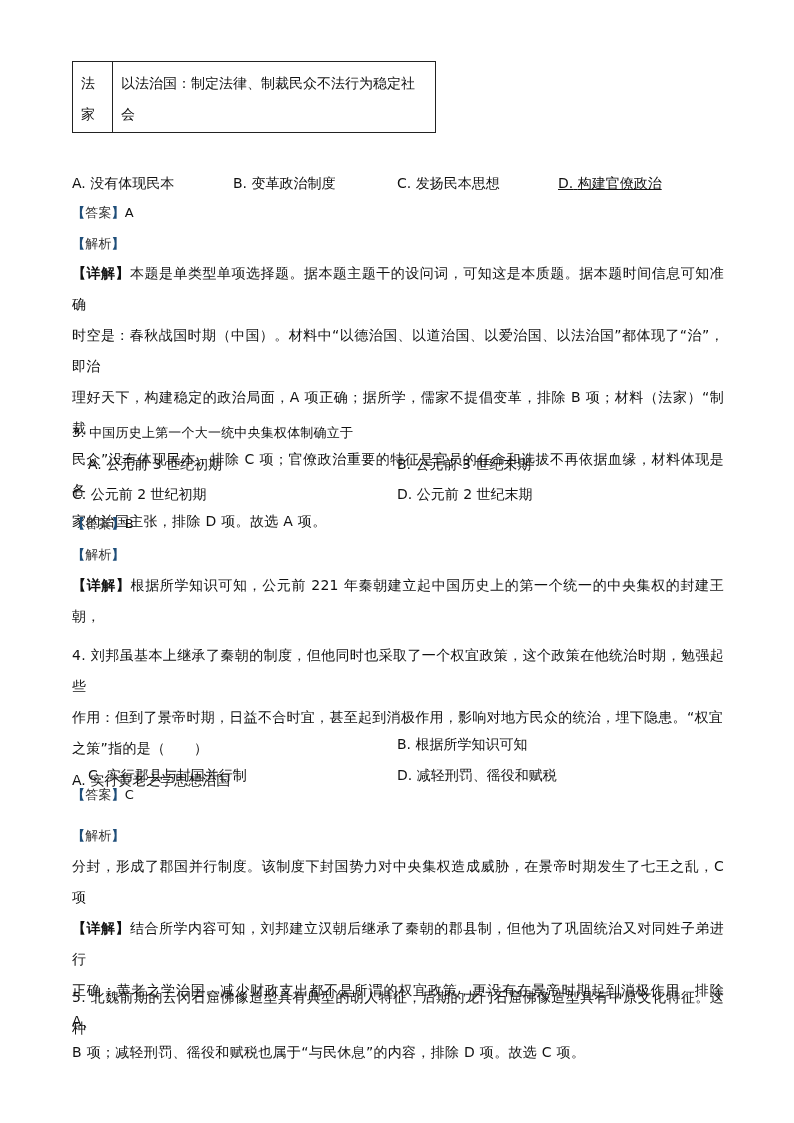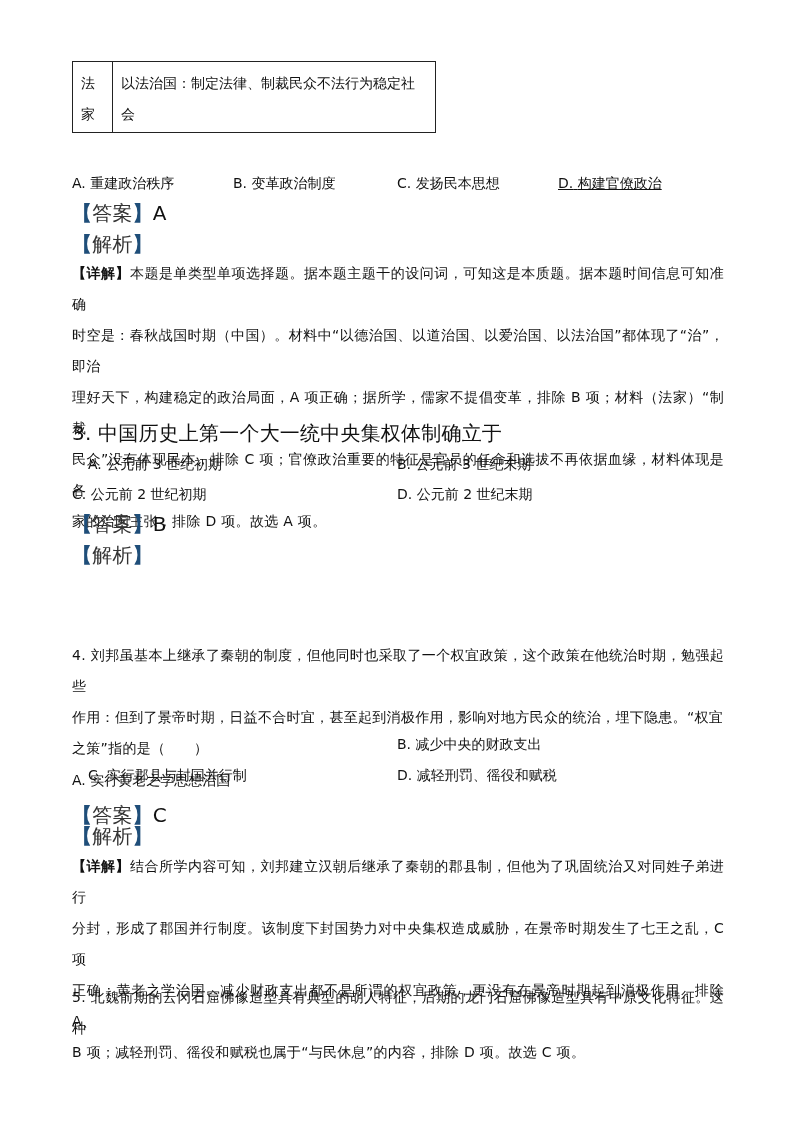--- a/index.html
+++ b/index.html
@@ -10,21 +10,21 @@
     }
     .page { position: absolute; left: 0; top: 0; width: 794px; height: 1123px; }
     .mat-table {
       position: absolute; left: 72px; top: 61px; width: 364px; height: 72px;
       border: 1px solid #222; border-collapse: collapse; box-sizing: border-box;
     }
     .mat-table td { border: 1px solid #222; vertical-align: top; padding: 0; font-size: 14px; line-height: 31px; }
     .mat-table td.school { width: 40px; padding-left: 8px; padding-top: 6px; box-sizing: border-box; }
     .mat-table td.desc { padding-left: 8px; padding-top: 6px; }
     .line {
-      position: absolute; left: 72px; font-size: 20px; line-height: 20px;
+      position: absolute; left: 72px; font-size: 13px; line-height: 20px;
       white-space: nowrap; letter-spacing: 0.2px;
     }
     .para {
       position: absolute; left: 72px; width: 652px; font-size: 14px; line-height: 31px;
       text-align: justify; letter-spacing: 0.3px;
     }
     .opt { position: absolute; font-size: 14px; line-height: 20px; white-space: nowrap; }
     .br { color: #1f4e79; font-weight: bold; }
     .tag-inner { color: #333; }
     .tag-bold { font-weight: bold; color: #111; }
@@ -44,21 +44,21 @@
       <td class="desc">
         <div>以法治国：制定法律、制裁民众不法行为稳定社</div>
         <div>会</div>
       </td>
     </tr>
   </tbody>
     </table>
 
   <div class="opt" style="left:72px; top:173px;">
     <span>A.</span>
-    <span>重建政治秩序</span>
+    <span>没有体现民本</span>
   </div>
   <div class="opt" style="left:233px; top:173px;">
     <span>B.</span>
     <span>变革政治制度</span>
   </div>
   <div class="opt" style="left:397px; top:173px;text-align:center;">
     <span>C.</span>
     <span>发扬民本思想</span>
   </div>
   <div class="opt" style="left:558px; top:173px;text-decoration:underline;">
@@ -101,52 +101,53 @@
     <span>D.</span>
     <span>公元前 2 世纪末期</span>
   </div>
   <div class="line" style="top:514px;">
     <span class="br">【</span><span class="tag-inner">答案</span><span class="br">】</span><span>B</span>
   </div>
   <div class="line" style="top:545px;">
     <span class="br">【</span><span class="tag-inner">解析</span><span class="br">】</span>
   </div>
   <div class="para" style="top:570px;">
+    <div><span class="tag-bold">【<span>详解</span>】</span><span>根据所学知识可知，公元前 221 年秦朝建立起中国历史上的第一个统一的中央集权的封建王朝，</span></div>
   </div>
 
   <div class="para" style="top:640px;">
     <div><span>4.</span> <span>刘邦虽基本上继承了秦朝的制度，但他同时也采取了一个权宜政策，这个政策在他统治时期，勉强起些</span></div>
     <div>作用：但到了景帝时期，日益不合时宜，甚至起到消极作用，影响对地方民众的统治，埋下隐患。“权宜</div>
     <div>之策”指的是（　　）</div>
   </div>
   <div class="opt" style="left:72px; top:734px;margin-top:36px;">
     <span>A.</span>
     <span>实行黄老之学思想治国</span>
   </div>
   <div class="opt" style="left:397px; top:734px;">
     <span>B.</span>
-    <span>减少中央的财政支出</span>
+    <span>根据所学知识可知</span>
   </div>
   <div class="opt" style="left:88px; top:765px;">
     <span>C.</span>
     <span>实行郡县与封国并行制</span>
   </div>
   <div class="opt" style="left:397px; top:765px;">
     <span>D.</span>
     <span>减轻刑罚、徭役和赋税</span>
   </div>
-  <div class="line" style="top:805px;">
+  <div class="line" style="top:785px;">
     <span class="br">【</span><span class="tag-inner">答案</span><span class="br">】</span><span>C</span>
   </div>
   <div class="line" style="top:826px;">
     <span class="br">【</span><span class="tag-inner">解析</span><span class="br">】</span>
   </div>
   <div class="para" style="top:851px;">
+    <div>分封，形成了郡国并行制度。该制度下封国势力对中央集权造成威胁，在景帝时期发生了七王之乱，C 项</div>
     <div><span class="tag-bold">【<span>详解</span>】</span><span>结合所学内容可知，刘邦建立汉朝后继承了秦朝的郡县制，但他为了巩固统治又对同姓子弟进行</span></div>
-    <div>分封，形成了郡国并行制度。该制度下封国势力对中央集权造成威胁，在景帝时期发生了七王之乱，C 项</div>
     <div>正确；黄老之学治国、减少财政支出都不是所谓的权宜政策，更没有在景帝时期起到消极作用，排除 A、</div>
     <div>B 项；减轻刑罚、徭役和赋税也属于“与民休息”的内容，排除 D 项。故选 C 项。</div>
   </div>
 
   <div class="para" style="top:982px;">
     <div><span>5.</span> <span>北魏前期的云冈石窟佛像造型具有典型的胡人特征，后期的龙门石窟佛像造型具有中原文化特征。这种</span></div>
   </div>
 
 </div>
 

